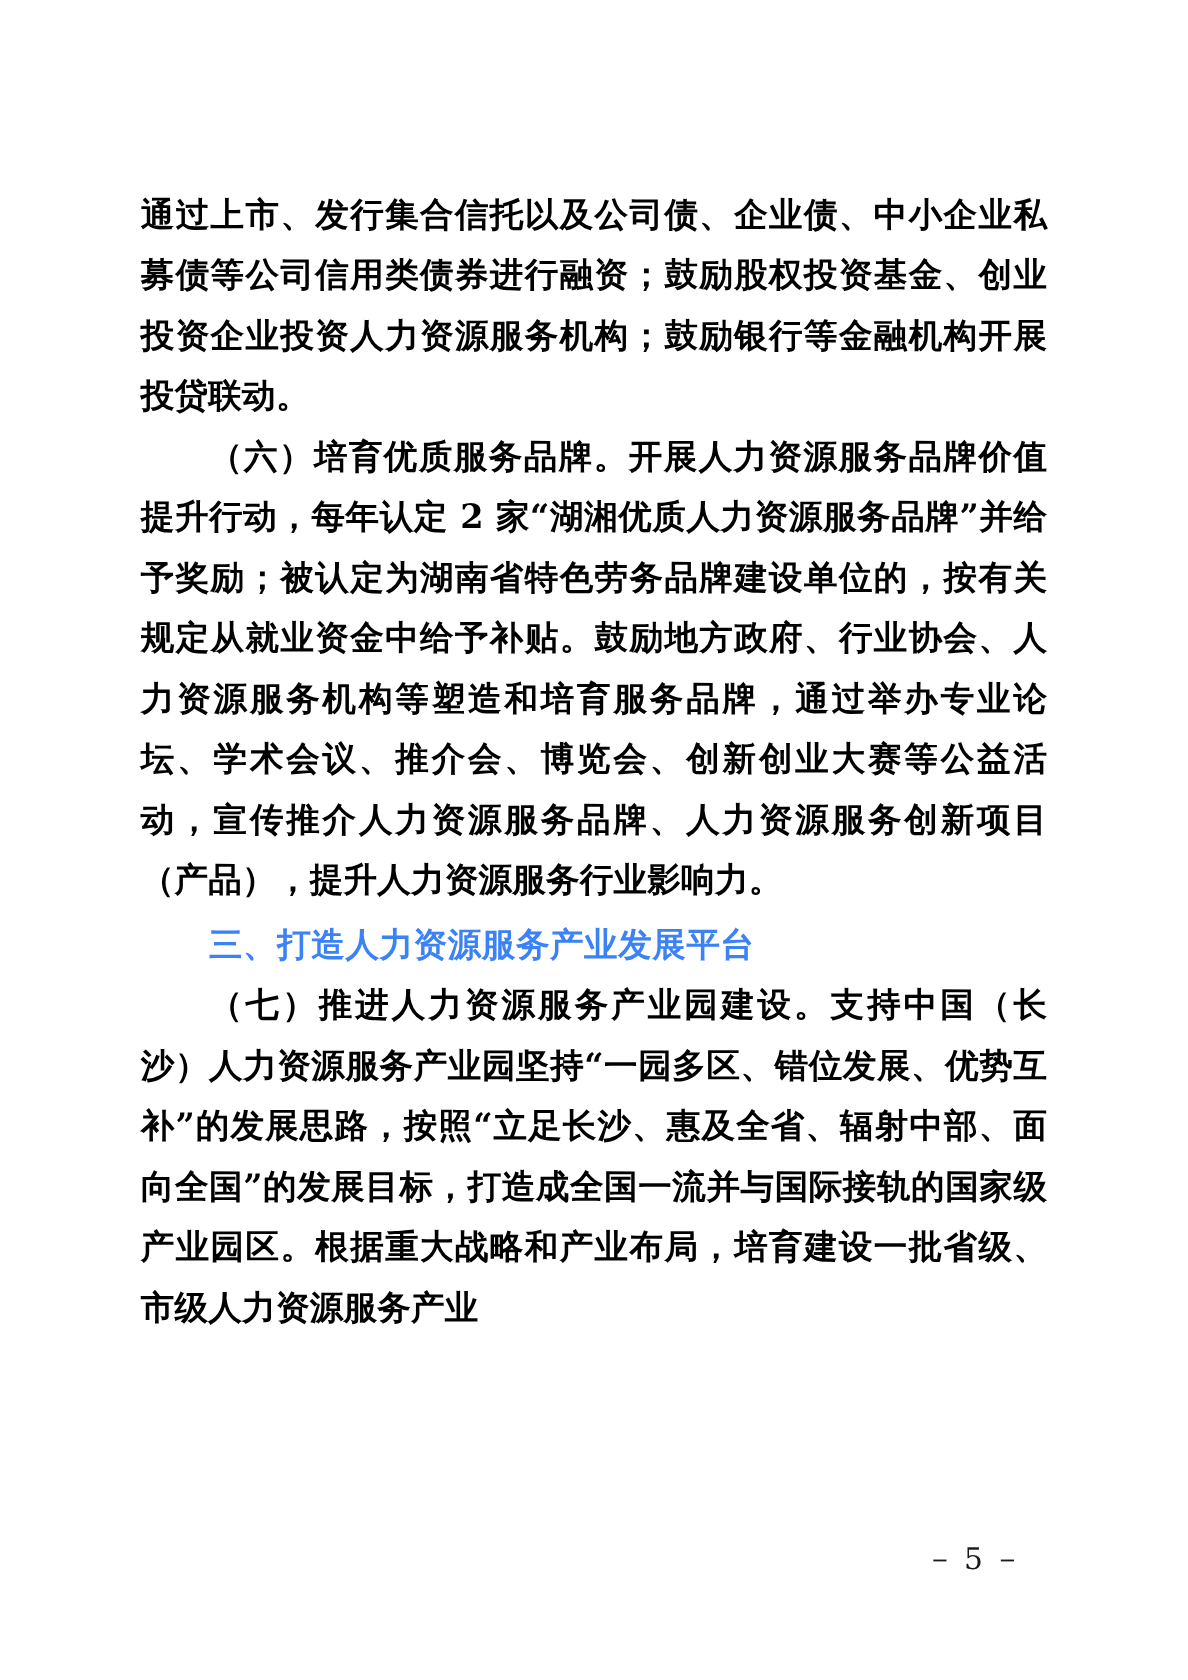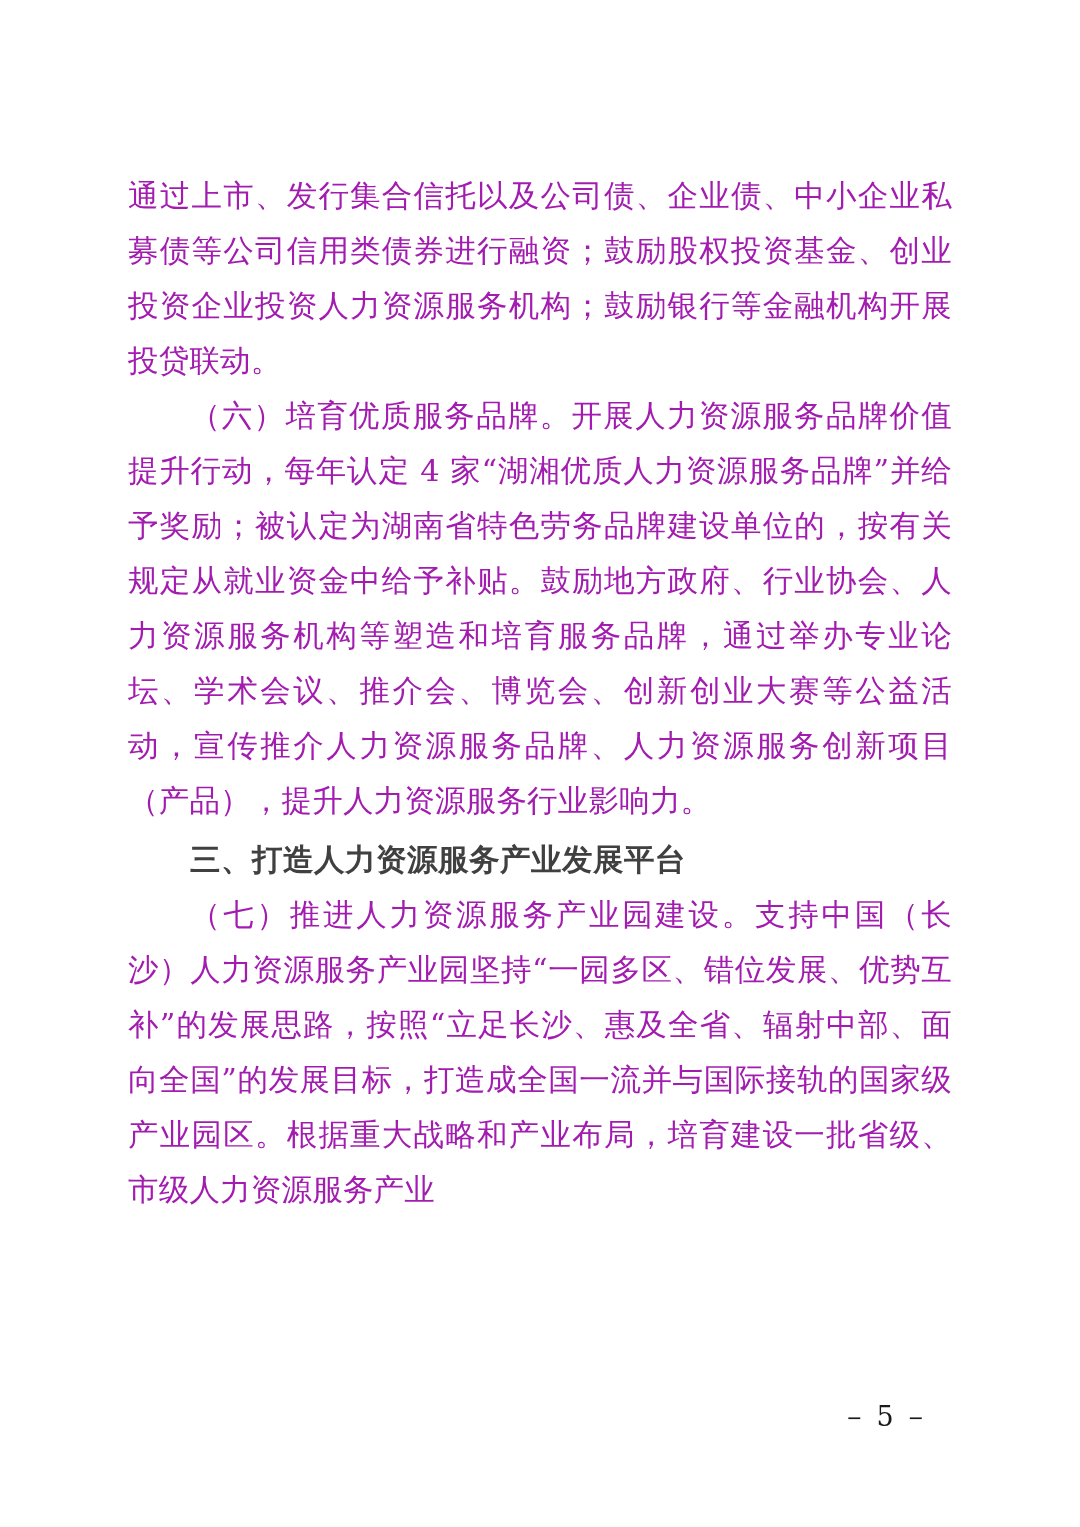--- a/index.html
+++ b/index.html
@@ -23,34 +23,34 @@
     top: 168px;
     width: 824px;
   }
   .para {
     font-size: 30.5px;
     line-height: 55px;
     letter-spacing: 0.2px;
     text-align: justify;
     text-justify: inter-ideograph;
     margin: 0 0 0 0;
-    color: #a21caf;
-    font-weight: 400;
+    color: #000000;
+    font-weight: 700;
   }
   .para.indent {
     text-indent: 62px;
   }
   .heading {
     font-size: 30.5px;
     line-height: 55px;
     font-weight: 700;
     font-family: "DejaVu Sans", "Liberation Sans", sans-serif;
     text-indent: 62px;
     margin: 4px 0 0 0;
-    color: #404040;
+    color: #3b82f6;
     letter-spacing: 0.5px;
   }
   .page-number {
     position: absolute;
     left: 0;
     right: 0;
     bottom: 92px;
     text-align: center;
     font-size: 27px;
     color: #1a1a1a;
@@ -60,21 +60,21 @@
 </style>
 </head>
 <body>
 
 <div class="page">
   <div class="content">
 
     <p class="para">通过上市、发行集合信托以及公司债、企业债、中小企业私募债等公司信用类债券进行融资；鼓励股权投资基金、创业投资企业投资人力资源服务机构；鼓励银行等金融机构开展投贷联动。</p>
 
 
-    <p class="para indent">（六）培育优质服务品牌。开展人力资源服务品牌价值提升行动，每年认定 4 家“湖湘优质人力资源服务品牌”并给予奖励；被认定为湖南省特色劳务品牌建设单位的，按有关规定从就业资金中给予补贴。鼓励地方政府、行业协会、人力资源服务机构等塑造和培育服务品牌，通过举办专业论坛、学术会议、推介会、博览会、创新创业大赛等公益活动，宣传推介人力资源服务品牌、人力资源服务创新项目（产品），提升人力资源服务行业影响力。</p>
+    <p class="para indent">（六）培育优质服务品牌。开展人力资源服务品牌价值提升行动，每年认定 2 家“湖湘优质人力资源服务品牌”并给予奖励；被认定为湖南省特色劳务品牌建设单位的，按有关规定从就业资金中给予补贴。鼓励地方政府、行业协会、人力资源服务机构等塑造和培育服务品牌，通过举办专业论坛、学术会议、推介会、博览会、创新创业大赛等公益活动，宣传推介人力资源服务品牌、人力资源服务创新项目（产品），提升人力资源服务行业影响力。</p>
 
     <p class="heading">三、打造人力资源服务产业发展平台</p>
 
     <p class="para indent">（七）推进人力资源服务产业园建设。支持中国（长沙）人力资源服务产业园坚持“一园多区、错位发展、优势互补”的发展思路，按照“立足长沙、惠及全省、辐射中部、面向全国”的发展目标，打造成全国一流并与国际接轨的国家级产业园区。根据重大战略和产业布局，培育建设一批省级、市级人力资源服务产业</p>
 
   </div>
 
   <div class="page-number">－ 5 －</div>
 </div>
 

